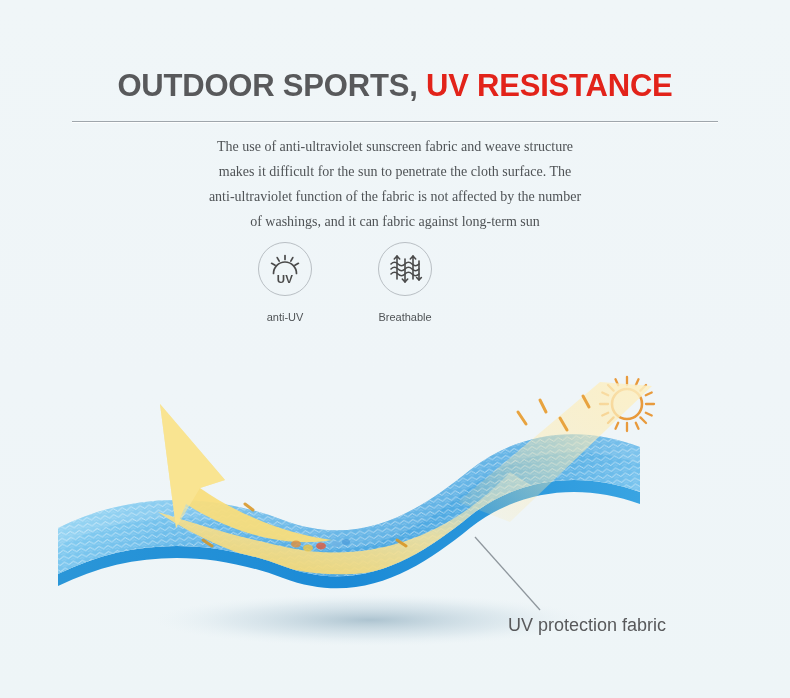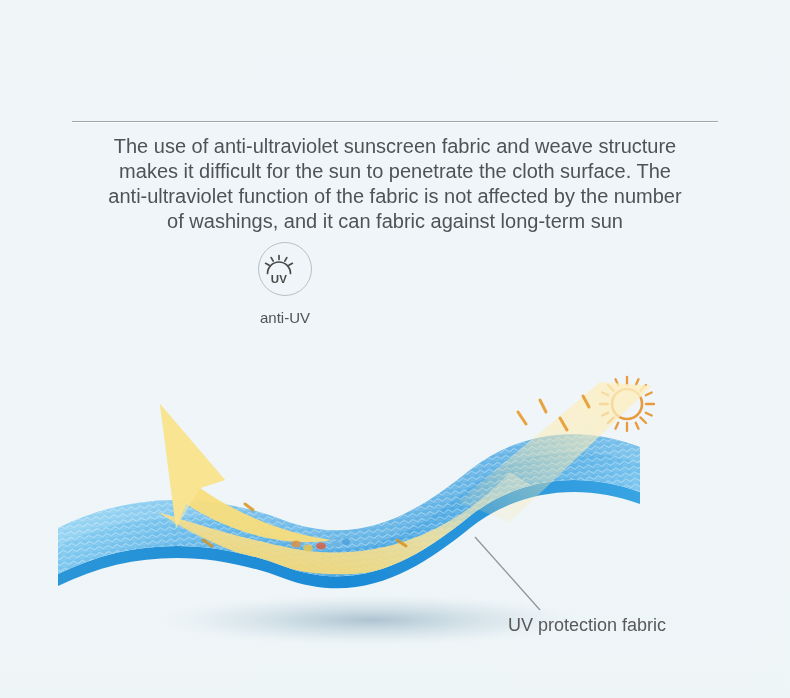--- a/index.html
+++ b/index.html
@@ -33,23 +33,24 @@
     width:646px; height:1px;
     background:#9fa6ac;
     box-shadow:0 1px 0 rgba(255,255,255,0.85);
   }
 
   
   .body-copy {
     position:absolute; top:134px; left:95px;
     width:600px;
     text-align:center;
-    font-size:20px;
+    font-size:14px;
     line-height:25px;
     color:#4f5356;
+    font-family:Liberation Serif, serif;
   }
   .body-copy p { margin:0; }
 
   
   .features {
     position:absolute; top:242px; left:228px;
     width:360px; height:110px;
   }
   .feature {
     position:absolute; top:0;
@@ -58,28 +59,28 @@
   }
   .feature.f1 { left:-3px; }
   .feature.f2 { left:117px; }
   .feature.f3 { left:237px; }
 
   .icon-circle {
     width:54px; height:54px;
     margin:0 auto;
     border:1px solid #b9bfc4;
     border-radius:50%;
-    display:flex; align-items:center; 
+    display:flex; align-items:center; justify-content:center;
     background:transparent;
   }
   .icon-circle svg { display:block; }
 
   .feature-label {
     margin-top:13px;
-    font-size:15px;
+    font-size:11px;
     line-height:17px;
     color:#4f5356;
   }
 
   
   .sun {
     position:absolute; left:592px; top:369px;
     width:70px; height:70px;
   }
 
@@ -97,20 +98,23 @@
     color:#58595b;
     white-space:nowrap;
     text-align:right;
   }
 </style>
 </head>
 <body>
 
 <div class="page">
 
+  <div class="heading">
+    <span class="h-main">OUTDOOR SPORTS, </span><span class="h-accent">UV RESISTANCE</span>
+  </div>
 
   <div class="divider"></div>
 
   <div class="body-copy">
     <p>The use of anti-ultraviolet sunscreen fabric and weave structure</p>
     <p>makes it difficult for the sun to penetrate the cloth surface. The</p>
     <p>anti-ultraviolet function of the fabric is not affected by the number</p>
     <p>of washings, and it can fabric against long-term sun</p>
   </div>
 
@@ -126,20 +130,40 @@
             <line x1="27.8" y1="8.6" x2="25.8" y2="12.1"></line>
             <line x1="6.6" y1="14.3" x2="10.1" y2="16.3"></line>
             <line x1="33.4" y1="14.3" x2="29.9" y2="16.3"></line>
           </g>
           <text x="20" y="33.5" text-anchor="middle" font-family="Liberation Sans, sans-serif" font-size="11.5" font-weight="600" fill="#4a4a4a" letter-spacing="0.3">UV</text>
         </svg>
       </div>
       <div class="feature-label">anti-UV</div>
     </div>
 
+    <div class="feature f2">
+      <div class="icon-circle">
+        <svg width="40" height="40" viewBox="0 0 40 40">
+          <g stroke="#4a4a4a" stroke-width="1.6" fill="none" stroke-linecap="round" stroke-linejoin="round">
+            <path d="M6,15 q3.5,-3.5 7,0 t7,0 t7,0 t7,0"></path>
+            <path d="M6,20 q3.5,-3.5 7,0 t7,0 t7,0 t7,0"></path>
+            <path d="M6,25 q3.5,-3.5 7,0 t7,0 t7,0 t7,0"></path>
+            <line x1="12" y1="7" x2="12" y2="30"></line>
+            <polyline points="9.3,10 12,7 14.7,10"></polyline>
+            <line x1="20" y1="33" x2="20" y2="10"></line>
+            <polyline points="17.3,30 20,33 22.7,30"></polyline>
+            <line x1="28" y1="7" x2="28" y2="30"></line>
+            <polyline points="25.3,10 28,7 30.7,10"></polyline>
+            <line x1="34" y1="31" x2="34" y2="12"></line>
+            <polyline points="31.6,28.5 34,31 36.4,28.5"></polyline>
+          </g>
+        </svg>
+      </div>
+      <div class="feature-label">Breathable</div>
+    </div>
 
 
   </div>
 
   <div class="sun">
     <svg width="70" height="70" viewBox="0 0 70 70">
       <circle cx="35" cy="35" r="15" fill="none" stroke="#e89a3c" stroke-width="2.6"></circle>
       <g stroke="#e89a3c" stroke-width="2.3" stroke-linecap="round">
         <line x1="35" y1="8" x2="35" y2="16"></line>
         <line x1="35" y1="54" x2="35" y2="62"></line>

